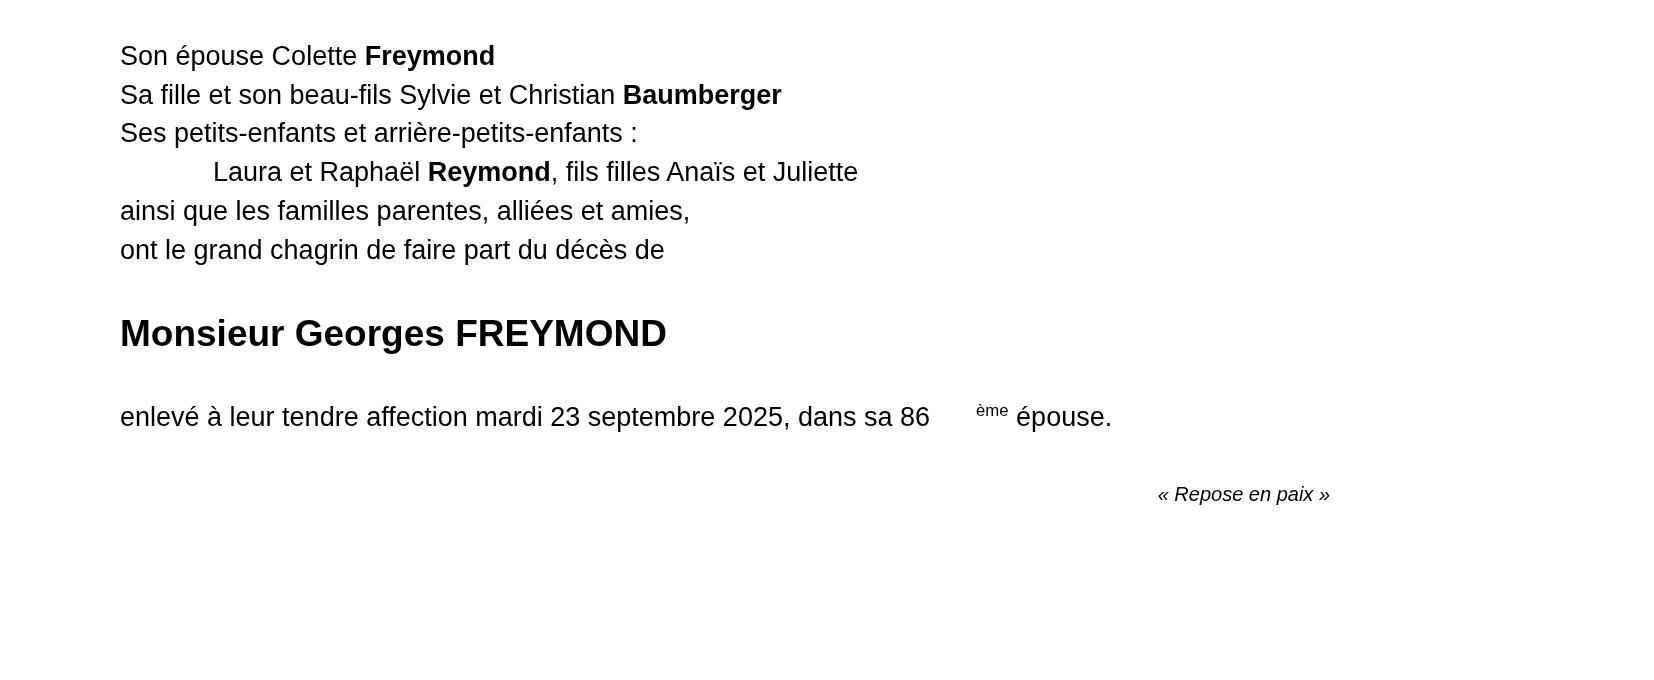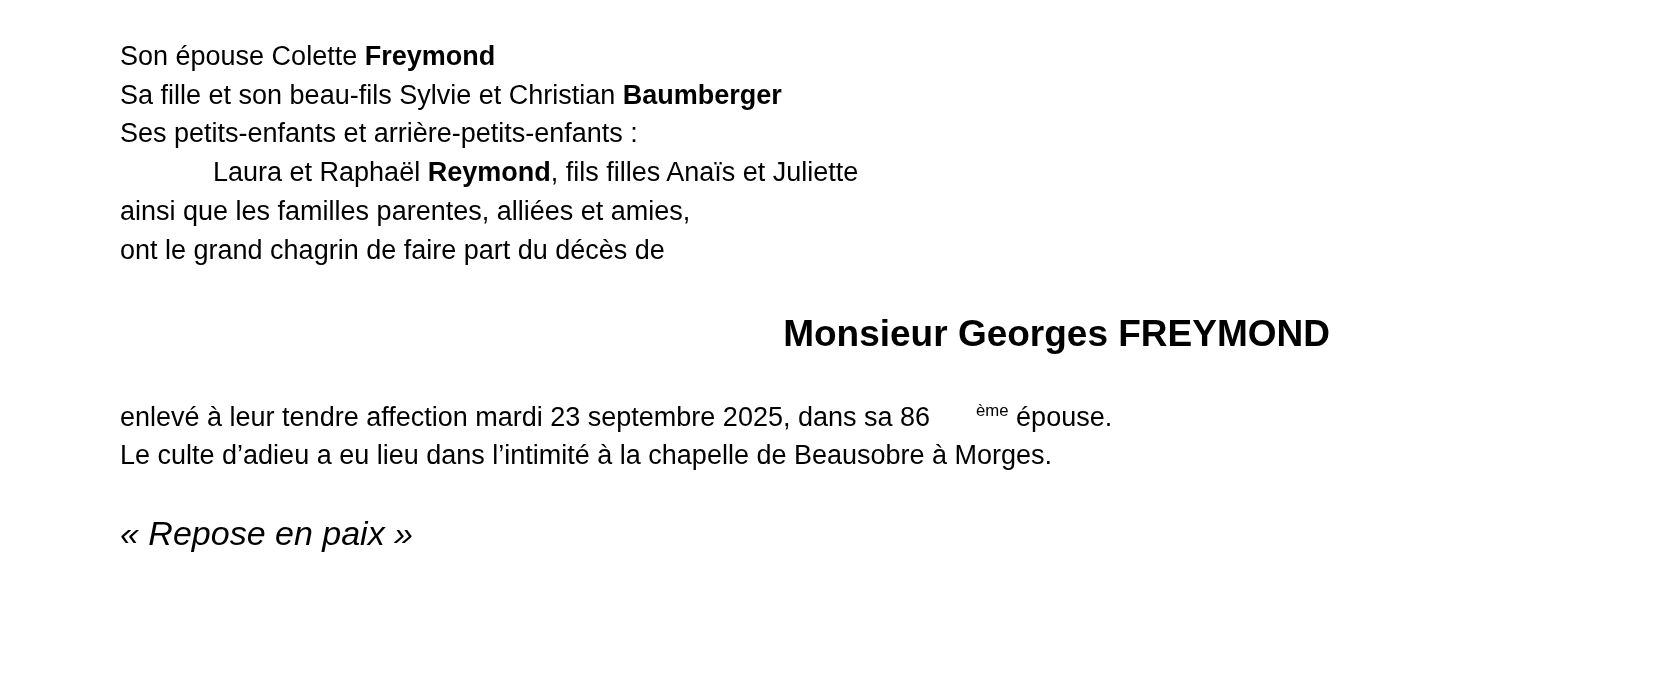--- a/index.html
+++ b/index.html
@@ -35,27 +35,27 @@
   .b {
     font-weight: bold;
   }
   .spacer {
     height: 38.7px;
   }
   .title {
     font-size: 37px;
     line-height: 51px;
     font-weight: bold;
-    text-align: right;
+    text-align: left;
     white-space: pre-wrap;
   }
   .closing {
-    text-align: left;
+    text-align: right;
     font-style: italic;
-    font-size: 34px;
+    font-size: 20px;
     white-space: pre-wrap;
   }
   sup.ord {
     font-size: 0.62em;
     vertical-align: super;
     line-height: 0;
     margin-left: 46px;
   }
 </style>
 </head>
@@ -78,20 +78,19 @@
     <div class="line"><span>ont le grand chagrin de faire part du décès de</span><span class="b"></span><span></span></div>
 
     <div class="spacer"></div>
 
     <div class="title">Monsieur Georges FREYMOND</div>
 
     <div class="spacer"></div>
 
     <div class="line"><span>enlevé à leur tendre affection mardi 23 septembre 2025, dans sa 86</span><sup class="ord">ème</sup><span> épouse.</span></div>
 
-    <div class="line">Le culte d’adieu a eu lieu dans l’intimité à la chapelle de Beausobre à Morges.</div>
 
     <div class="spacer"></div>
 
     <div class="closing">« Repose en paix »</div>
 
   </div>
 </div>
 
 </body></html>

